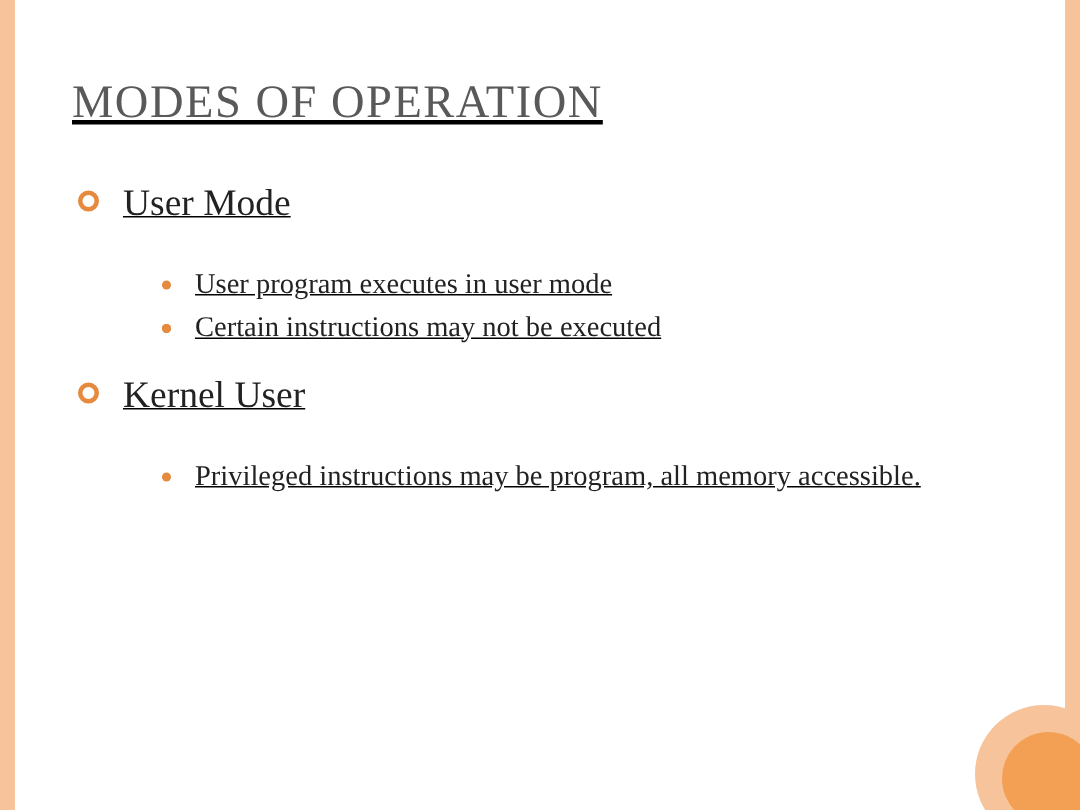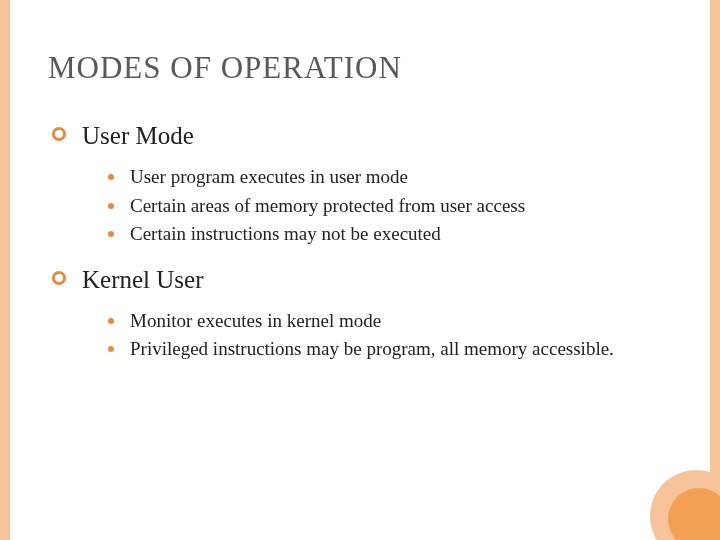--- a/index.html
+++ b/index.html
@@ -19,20 +19,21 @@
   .border-right {
     position: absolute;
     right: 0; top: 0;
     width: 10px; height: 540px;
     background: #f7c39a;
   }
   .slide {
     position: absolute;
     left: 10px; right: 10px; top: 0; bottom: 0;
     padding: 50px 38px 0 38px;
+    text-decoration: underline;
   }
   .title {
     font-family: Georgia, 'Century Schoolbook', serif;
     font-size: 31px;
     color: #595959;
     letter-spacing: 1px;
     font-weight: normal;
     margin-bottom: 36px;
   }
   .top-list {
@@ -52,21 +53,21 @@
     border: 3px solid #e68a3e;
     border-radius: 50%;
   }
   .top-label {
     font-family: Georgia, 'Century Schoolbook', serif;
     font-size: 25px;
     color: #222;
   }
   .sub-list {
     list-style: none;
-    margin-top: 14px;
+    margin-top: 27px;
     padding-left: 26px;
   }
   .sub-item {
     position: relative;
     padding-left: 22px;
     font-family: Georgia, 'Century Schoolbook', serif;
     font-size: 19px;
     color: #222;
     line-height: 1.4;
     margin-bottom: 2px;
@@ -108,39 +109,34 @@
     <li class="top-item">
       <span class="ring-bullet"></span>
       <span class="top-label">User Mode</span>
       <ul class="sub-list">
         <li class="sub-item">
           <span class="dot-bullet"></span>
           <span>User program executes in user mode</span>
         </li>
         <li class="sub-item">
           <span class="dot-bullet"></span>
-          <span>Certain areas of memory protected from user access</span>
         </li>
         <li class="sub-item">
           <span class="dot-bullet"></span>
           <span>Certain instructions may not be executed</span>
         </li>
       </ul>
     </li>
 
     <li class="top-item">
       <span class="ring-bullet"></span>
       <span class="top-label">Kernel User</span>
       <ul class="sub-list">
         <li class="sub-item">
           <span class="dot-bullet"></span>
-          <span>Monitor executes in kernel mode</span>
-        </li>
-        <li class="sub-item">
-          <span class="dot-bullet"></span>
           <span>Privileged instructions may be program, all memory accessible.</span>
         </li>
       </ul>
     </li>
 
   </ul>
 </div>
 
 <div class="corner-circle-outer"></div>
 <div class="corner-circle-inner"></div>

